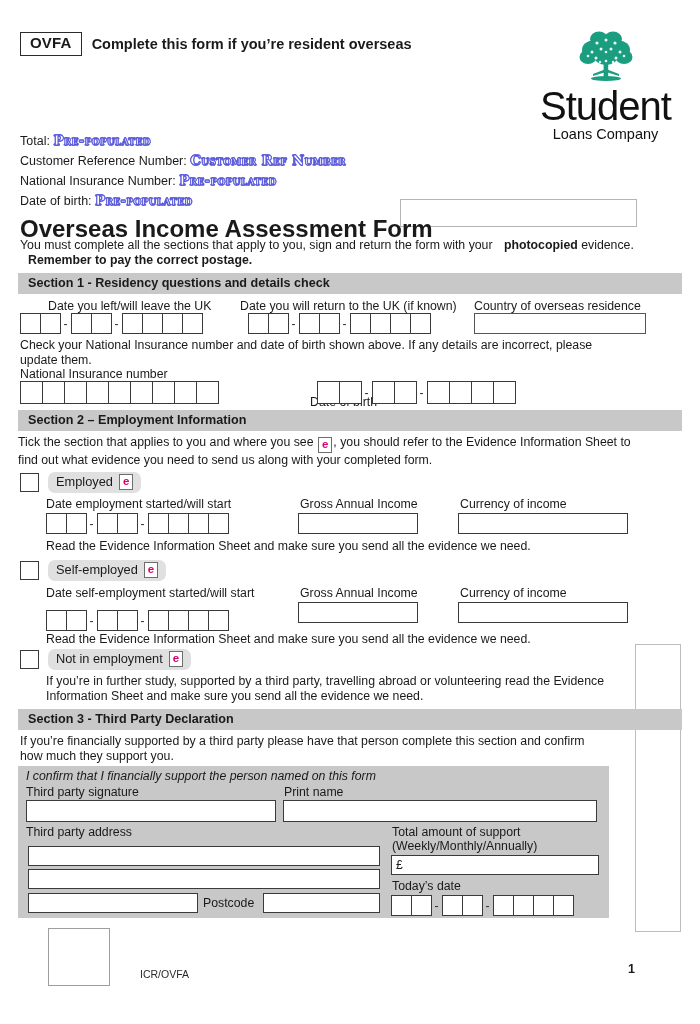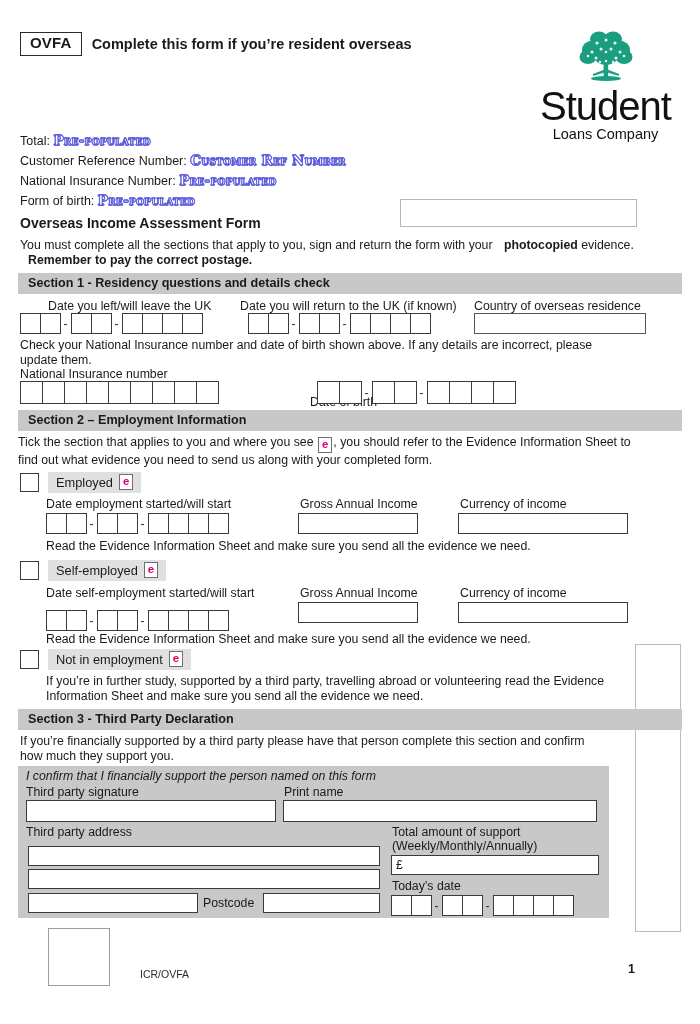--- a/index.html
+++ b/index.html
@@ -37,21 +37,21 @@
     color:#ffffff;
     -webkit-text-stroke:0.9px #5b5bdc;
     text-shadow:
        0.7px 0 #5b5bdc, -0.7px 0 #5b5bdc,
        0 0.7px #5b5bdc, 0 -0.7px #5b5bdc;
   }
 
   .dob-box { position:absolute; left:400px; top:199px; width:237px; height:28px;
              border:1px solid #b5b5b5; background:#fff; }
 
-  .main-title { position:absolute; left:20px; top:215px; font-size:14px; font-weight:bold; }
+  .main-title { position:absolute; left:20px; top:215px; font-size:24px; font-weight:bold; }
   .intro { position:absolute; left:20px; top:238px; width:627px; font-size:12.3px; line-height:14.6px; }
   .intro b { font-weight:bold;padding-left:8px; }
 
   
   .secbar {
     position:absolute; left:18px; width:664px; height:21px;
     background:#c8c8c8; color:#1a1a1a;
     font-size:12.6px; font-weight:bold;
     padding:3px 0 0 10px;
   }
@@ -64,21 +64,21 @@
   .cells { position:absolute; display:flex; align-items:center; }
   .cell { width:21px; height:21px; border:1.2px solid #3a3a3a; background:#fff; margin-right:-1px; }
   .cell.big { width:23px; height:23px; }
   .dash { width:9px; text-align:center; font-size:12px; color:#2b2b2b; line-height:1; margin:0 1px; }
 
   .tbox { position:absolute; border:1.2px solid #3a3a3a; background:#fff; }
 
   
   .chk { position:absolute; width:19px; height:19px; border:1.3px solid #3a3a3a; background:#fff; }
   .tag { position:absolute; background:#e0e0e0; padding:2px 8px 3px; font-size:12.8px;
-         display:flex; align-items:center; gap:6px; white-space:nowrap; }
+         display:flex; gap:6px; white-space:nowrap;border-radius:7px; }
   .eicon {
     display:inline-block; border:1.1px solid #6e6e6e; background:#fff;
     color:#d6006f; font-weight:bold; font-size:11.5px;
     line-height:11px; padding:1px 3px 2px; font-family:"Liberation Sans", sans-serif;
   }
   .eicon-inline { display:inline-block; vertical-align:-2px; margin:0 1px; }
 
   
   .panel { position:absolute; left:18px; top:766px; width:591px; height:152px; background:#c8c8c8; }
   .panel-italic { position:absolute; left:26px; top:769px; font-size:12.3px; font-style:italic; }
@@ -143,21 +143,21 @@
   </div>
   <div class="ident-row">
     <span>Customer Reference Number:</span>
     <span class="prepop">Customer Ref Number</span>
   </div>
   <div class="ident-row">
     <span>National Insurance Number:</span>
     <span class="prepop">Pre-populated</span>
   </div>
   <div class="ident-row">
-    <span>Form of birth:</span>
+    <span>Date of birth:</span>
     <span class="prepop">Pre-populated</span>
   </div>
 </div>
 
 <div class="dob-box"></div>
 
 <div class="main-title">Overseas Income Assessment Form</div>
 <div class="intro">
   <span>You must complete all the sections that apply to you, sign and return the form with your </span><b>photocopied</b><span> evidence. </span><b>Remember to pay the correct postage.</b>
 </div>

